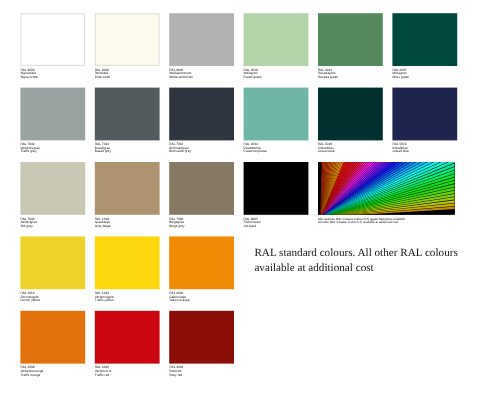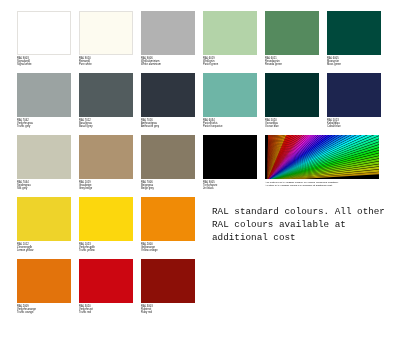--- a/index.html
+++ b/index.html
@@ -63,21 +63,21 @@
     white-space:nowrap;
   }
   .caption{
     position:absolute;
     left:212px;
     top:205px;
     width:180px;
     font-size:9.3px;
     line-height:13px;
     color:#141414;
-    font-family:Liberation Mono, monospace;
+    font-family:Liberation Serif, serif;
   }
   .spacer{ width:62px; }
 </style>
 </head>
 <body>
 
 <div id="chart">
 
   <div class="row">
     <div class="cell">

